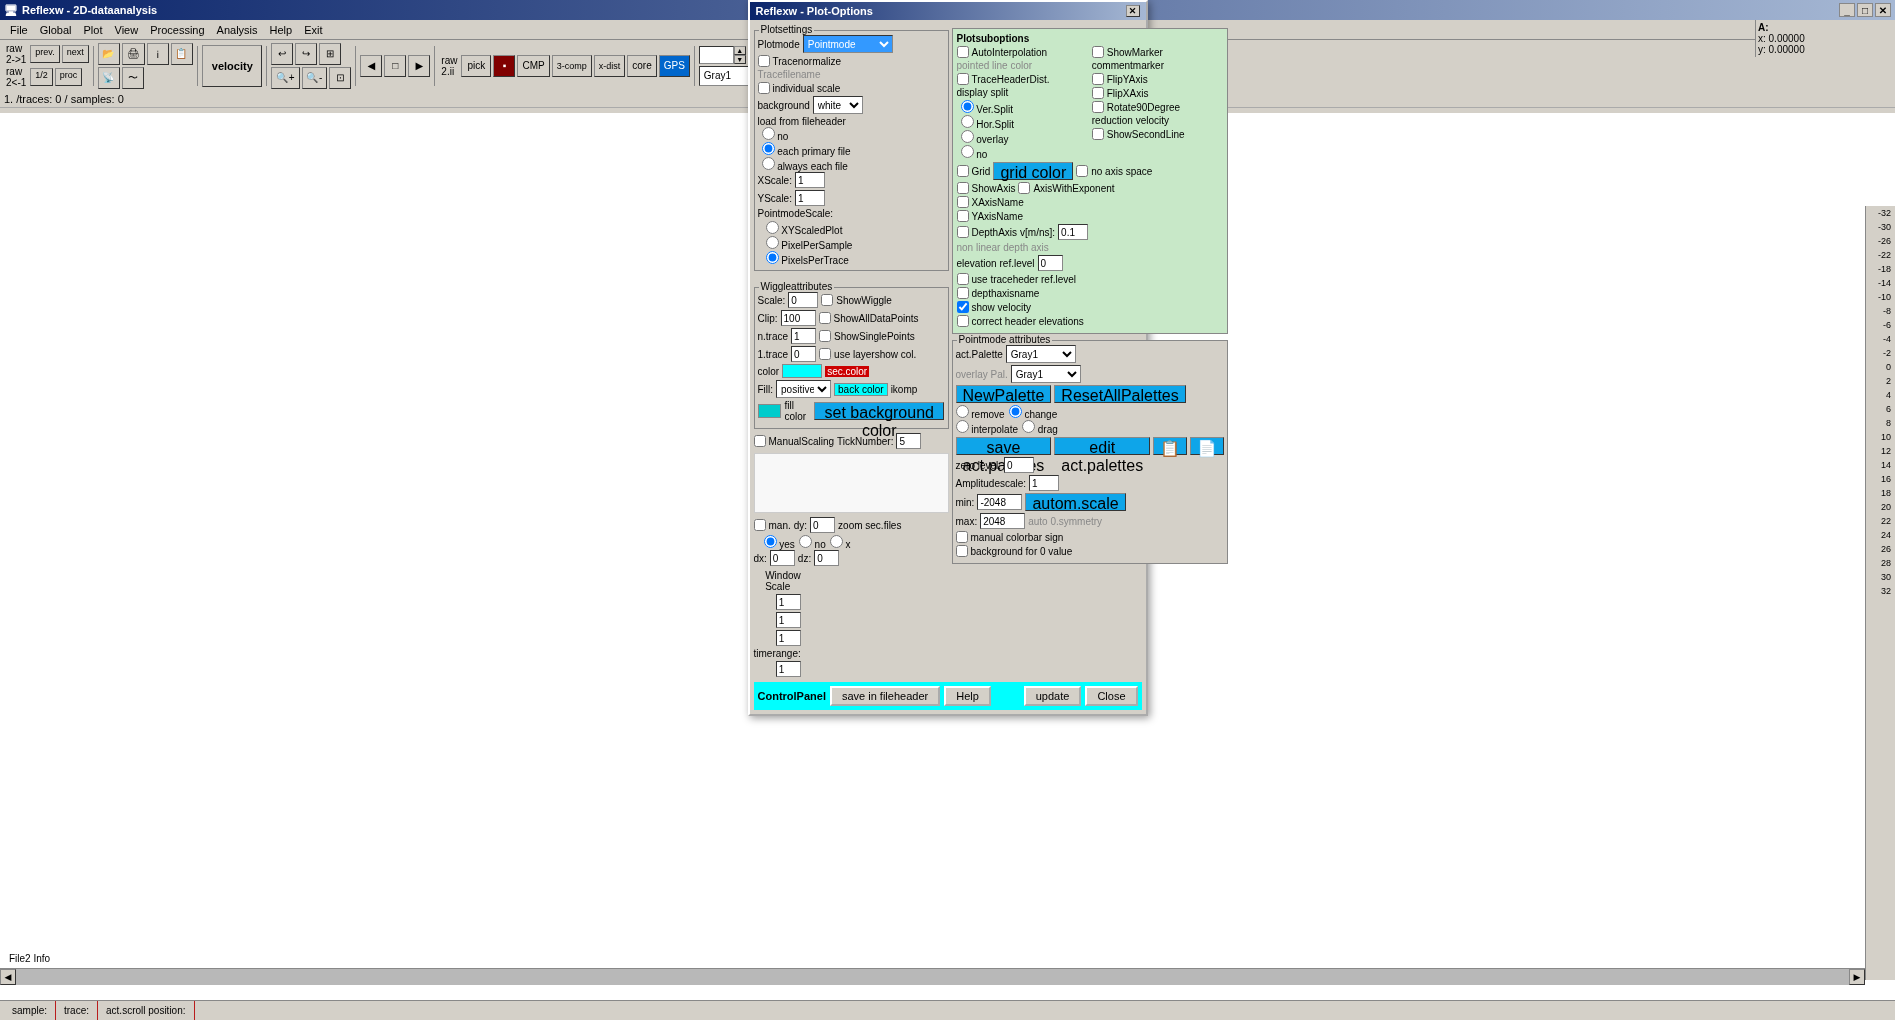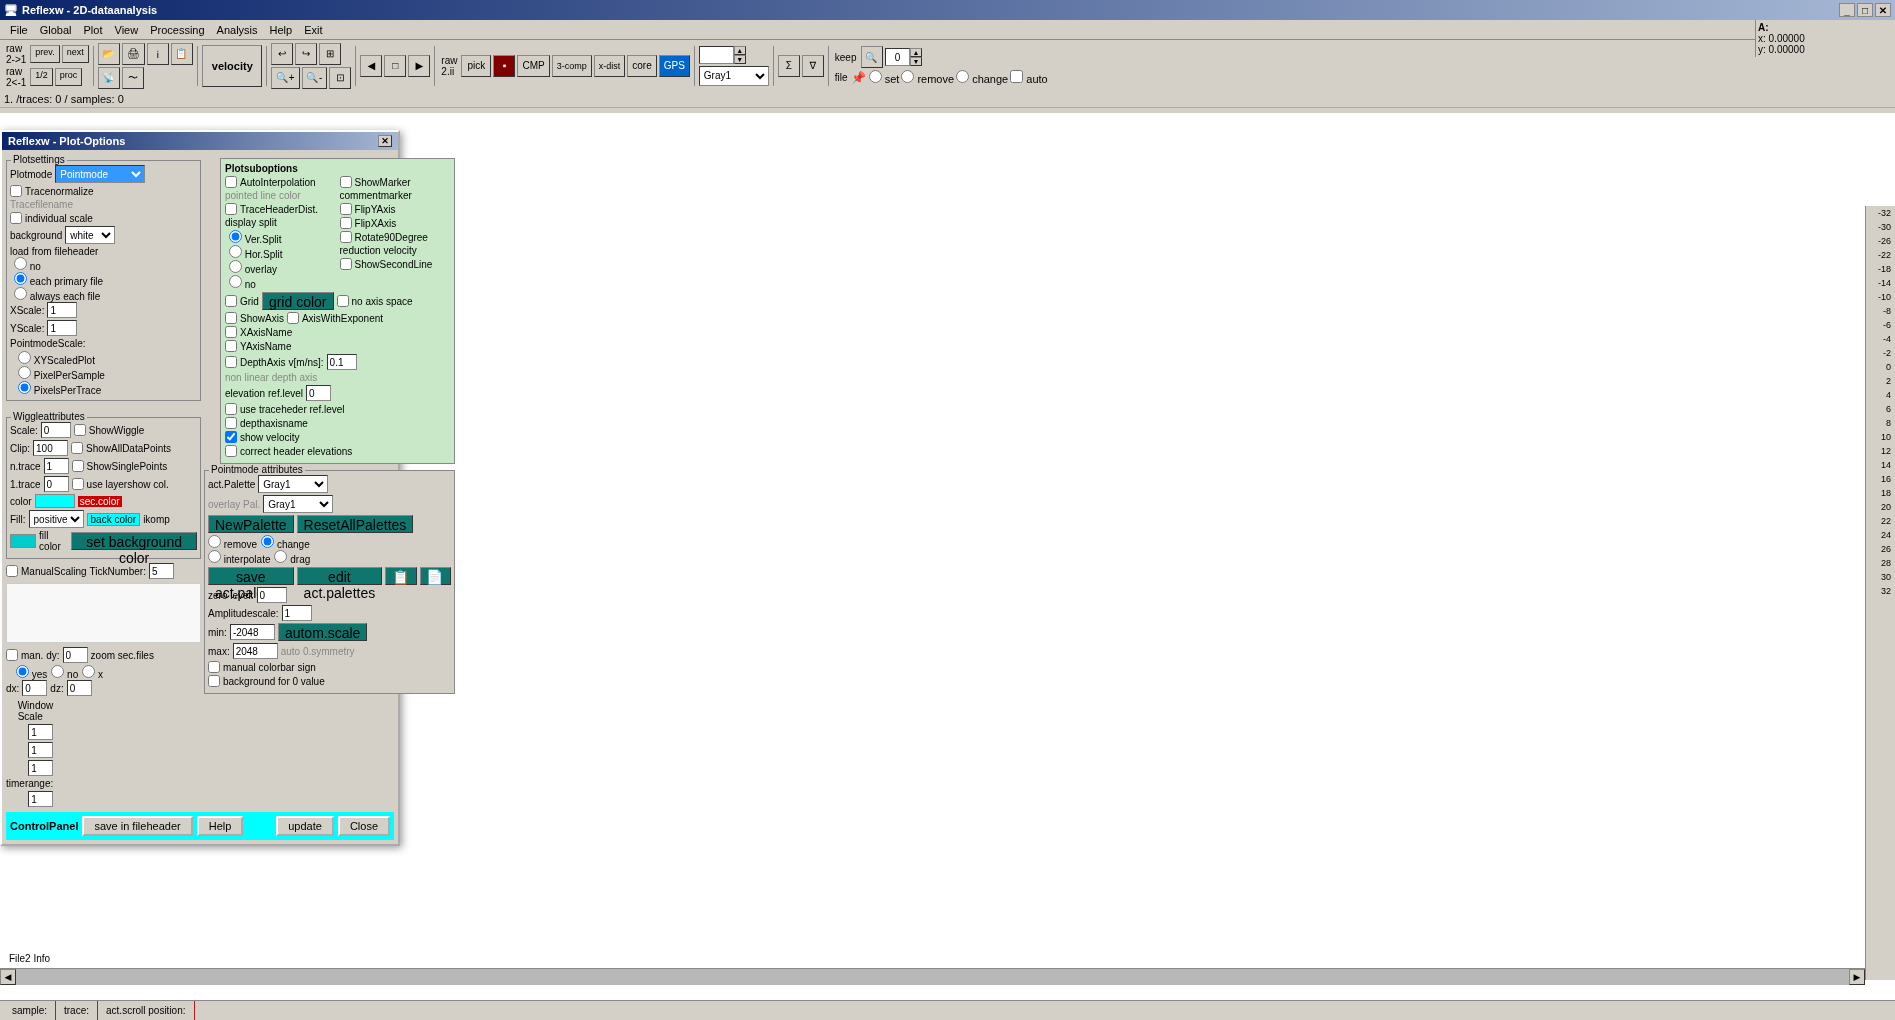--- a/index.html
+++ b/index.html
@@ -158,21 +158,21 @@
       align-items: center;
     }
     .scroll-btn { width: 16px; height: 16px; background: #d4d0c8; border: 1px outset #888; display:flex; align-items:center; justify-content:center; font-size:9px; cursor:pointer; }
     .scroll-track { flex: 1; height: 16px; background: #b8b8b8; }
     
     .dialog-overlay {
       position: absolute;
       top: 0; left: 0; right: 0; bottom: 0;
       display: flex;
       align-items: flex-start;
-      padding-top: 130px;
+      justify-content: center;
       z-index: 100;
       border-radius: 27px;
     }
     .dialog {
       background: #d4d0c8;
       border: 2px outset #fff;
       box-shadow: 2px 2px 8px rgba(0,0,0,0.4);
       width: 400px;
     }
     .dialog-title {
@@ -232,24 +232,24 @@
       font-size: 10px;
     }
     .form-select {
       height: 18px;
       border: 1px inset #888;
       background: white;
       font-size: 10px;
     }
     .form-check { width: 12px; height: 12px; }
     .btn-small {
-      background: #0f766e;
+      background: #0ea5e9;
       border: 1px outset #888;
       padding: 1px 6px;
-      font-size: 14px;
+      font-size: 16px;
       cursor: pointer;
       height: 18px;
     }
     .color-box-cyan { background: cyan; display:inline-block; width: 40px; height: 14px; border: 1px solid #888; vertical-align: middle; }
     .color-box-fill { background: #00cccc; display:inline-block; width: 30px; height: 14px; border: 1px solid #888; vertical-align: middle; }
     .green-panel {
       background: #c8e8c8;
       border: 1px solid #888;
       padding: 4px;
     }
@@ -668,21 +668,21 @@
               <input type="text" class="form-input" value="1" style="width: 25px;">
               <input type="text" class="form-input" value="1" style="width: 25px;">
               <span style="font-size:10px;">timerange:</span>
               <input type="text" class="form-input" value="1" style="width: 25px;">
             </div>
           </div>
 
         </div>
 
         <div style="flex:1;">
-          <div class="green-panel" style="margin-top:4px;margin-left:16px;">
+          <div class="green-panel" style="margin-top:4px;">
             <div class="section-title">Plotsuboptions</div>
             <div style="display:flex;gap:4px;">
 
               <div style="flex:1;">
                 <div class="form-row">
                   <input type="checkbox" class="form-check" style="">
                   <span>AutoInterpolation</span>
                 </div>
                 <div class="form-row">
                   <span style="color:#888;">pointed line color</span>

